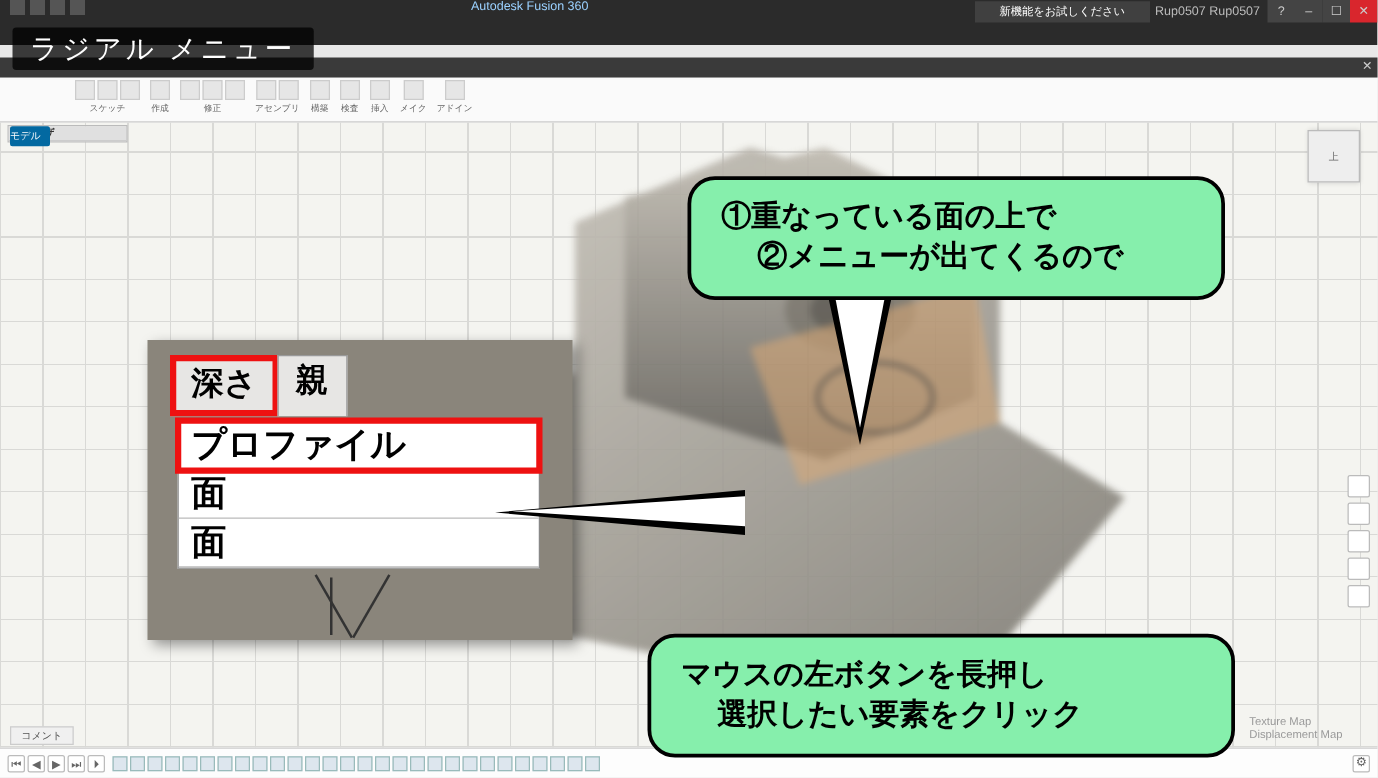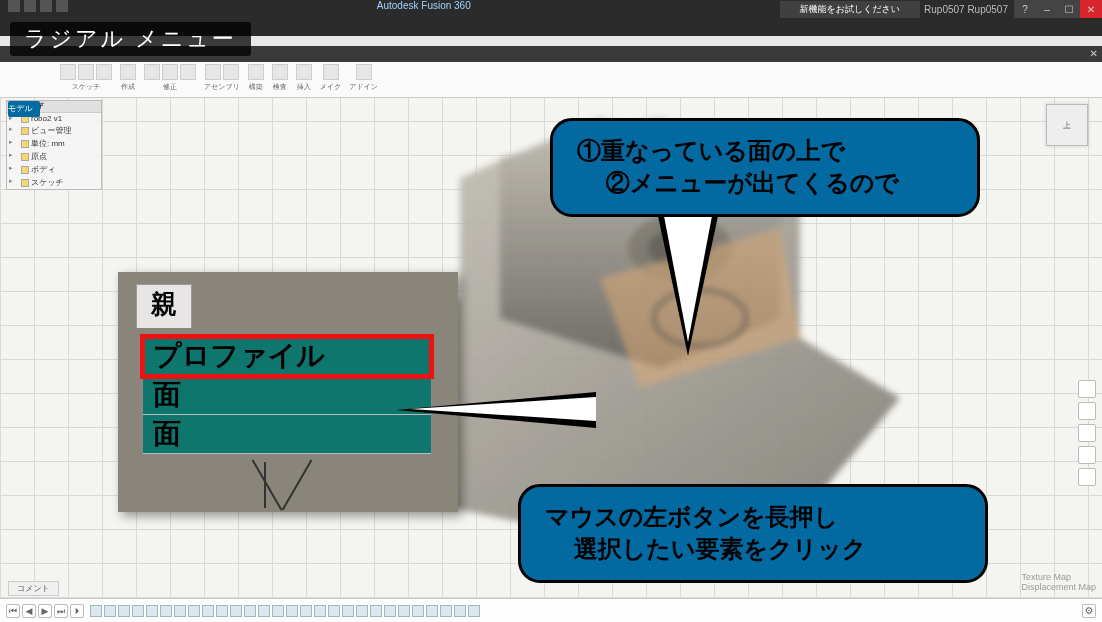--- a/index.html
+++ b/index.html
@@ -37,42 +37,42 @@
   
   .canvas { position:absolute; left:0; top:98px; right:0; bottom:24px; background:#f4f4f0;
             background-image:
               repeating-linear-gradient(0deg, #d9d9d6 0, #d9d9d6 1px, transparent 1px, transparent 34px),
               repeating-linear-gradient(90deg, #d9d9d6 0, #d9d9d6 1px, transparent 1px, transparent 34px);
             z-index:5;}
   .model-blob { position:absolute; left:240px; top:20px; width:700px; height:420px; filter:blur(3px); opacity:.9; z-index:6;}
   .navcube { position:absolute; right:14px; top:104px; width:42px; height:42px; background:#eee; border:1px solid #bbb; z-index:30; font-size:8px; text-align:center; line-height:42px; color:#666; box-shadow:0 0 4px rgba(0,0,0,.15);}
   .viewtools { position:absolute; right:6px; top:380px; width:18px; z-index:30; display:flex; flex-direction:column; gap:4px;}
   .viewtools span { width:18px; height:18px; background:#fff; border:1px solid #bbb; border-radius:2px;}
-  .watermark { position:absolute; right:6px; bottom:30px; font-size:9px; color:#999; z-index:7;}
+  .watermark { position:absolute; right:28px; bottom:30px; font-size:9px; color:#999; z-index:7;}
   
   .timeline { position:absolute; left:0; right:0; bottom:0; height:24px; background:#fdfdfd; border-top:1px solid #ccc; display:flex; align-items:center; z-index:30;}
   .comment-tab { position:absolute; left:8px; bottom:26px; background:#f0f0f0; border:1px solid #ccc; font-size:8px; padding:1px 8px; z-index:31; color:#555;}
   .timeline .play { display:flex; gap:2px; margin:0 6px;}
   .timeline .play span { width:14px; height:14px; border:1px solid #bbb; border-radius:2px; background:#fff; font-size:9px; line-height:12px; text-align:center; color:#666;}
   .timeline .feats { display:flex; gap:2px; }
   .timeline .feats span { width:12px; height:12px; background:#dde6ee; border:1px solid #9bb; }
   .timeline .gear { margin-left:auto; margin-right:6px; width:14px; height:14px; border:1px solid #bbb; border-radius:2px; background:#fff; font-size:10px; line-height:12px; text-align:center; color:#666;}
   
   .inset { position:absolute; left:118px; top:272px; width:340px; height:240px; background:#8a857b; z-index:60; box-shadow:4px 4px 10px rgba(0,0,0,.4);}
   .tabbox { position:absolute; left:18px; top:12px; display:flex;}
   .tab { background:#e7e6e4; font-size:26px; font-weight:bold; padding:2px 14px 6px 14px; border:1px solid #999; border-bottom:none; margin-right:-1px; font-family:"MS Gothic","Yu Gothic",monospace;}
   .tab.depth { border:5px solid #e11; padding:0 12px 4px 12px;}
-  .listbox { position:absolute; left:24px; top:64px; width:290px; background:#0f766e; border:1px solid #888; }
+  .listbox { position:absolute; left:24px; top:64px; width:290px; background:#ffffff; border:1px solid #888; }
   .listbox .row { font-size:28px; font-weight:bold; font-family:"MS Gothic","Yu Gothic",monospace; padding:0 10px; border-bottom:1px solid #bbb;}
   .listbox .row.profile { outline:5px solid #e11; outline-offset:-2px;}
   .vlines { position:absolute; left:146px; top:190px; width:2px; height:46px; background:#333;}
   .vlines2 { position:absolute; left:120px; top:212px; width:58px; height:2px; background:#333; transform:rotate(60deg);}
   .vlines3 { position:absolute; left:150px; top:212px; width:58px; height:2px; background:#333; transform:rotate(-60deg);}
   
-  .callout { position:absolute; background:#0369a1; border:3px solid #000; border-radius:22px; padding:14px 24px; font-size:24px; font-weight:bold; z-index:70; line-height:1.35; font-family:"Meiryo","Yu Gothic",sans-serif;}
+  .callout { position:absolute; background:#86efac; border:3px solid #000; border-radius:22px; padding:14px 24px; font-size:24px; font-weight:bold; z-index:70; line-height:1.35; font-family:"Meiryo","Yu Gothic",sans-serif;margin-top:23px;}
   .callout .row2 { padding-left:1.2em;}
   .callout.one { left:550px; top:118px; width:430px;}
   .callout.two { left:518px; top:484px; width:470px;}
   
   .tail { position:absolute; width:0; height:0; z-index:69;}
   .tail.one { left:658px; top:216px; border-left:30px solid transparent; border-right:30px solid transparent; border-top:140px solid #000;}
   .tail.one::after { content:""; position:absolute; left:-24px; top:-140px; border-left:24px solid transparent; border-right:24px solid transparent; border-top:126px solid #fff;}
   .tail.two-border { left:396px; top:392px; border-top:18px solid transparent; border-bottom:18px solid transparent; border-right:200px solid #000; z-index:68;}
   .tail.two-fill   { left:410px; top:397px; border-top:12px solid transparent; border-bottom:12px solid transparent; border-right:186px solid #fff; z-index:71;}
 </style>
@@ -200,32 +200,25 @@
   <span></span>
   <span></span>
 </div>
 <div class="watermark">
   <div>Texture Map</div>
     <div>Displacement Map</div>
 </div>
 
 <div class="browser">
   <div class="hdr">ブラウザ</div>
-  <ul id="browser-list">
-      <li><span class="sw"></span>robo2 v1</li>
-      <li><span class="sw"></span>ビュー管理</li>
-      <li><span class="sw"></span>単位: mm</li>
-      <li><span class="sw"></span>原点</li>
-      <li><span class="sw"></span>ボディ</li>
-      <li><span class="sw"></span>スケッチ</li>
-    </ul>
 </div>
 
 <div class="inset">
   <div class="tabbox">
+    <div class="tab depth">深さ</div>
     <div class="tab">親</div>
   </div>
   <div class="listbox">
     <div class="row profile">プロファイル</div>
     <div class="row">面</div>
     <div class="row">面</div>
   </div>
   <div class="vlines"></div>
   <div class="vlines2"></div>
   <div class="vlines3"></div>

